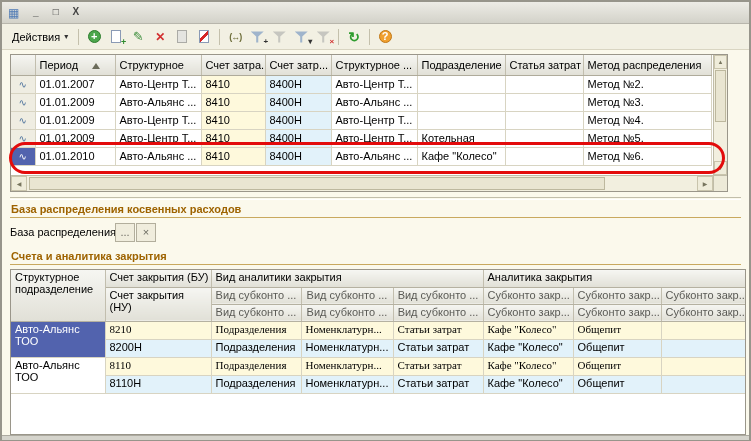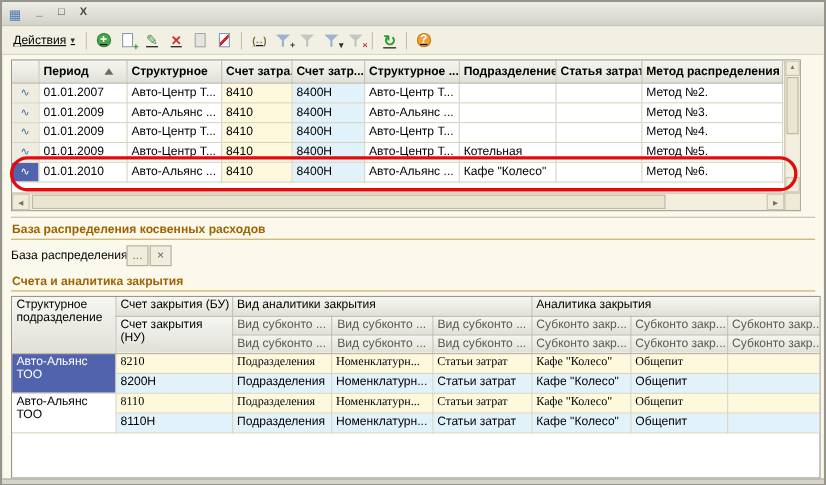--- a/index.html
+++ b/index.html
@@ -11,21 +11,21 @@
   
   .titlebar { height:22px; flex:0 0 22px; background:linear-gradient(#EDECE6,#D3D2C9);
               border-bottom:1px solid #B8B6AC; display:flex; align-items:center; padding:0 6px; }
   .title-icon { color:#4E7AB5; font-size:12px; margin-right:5px; line-height:1; }
   .title-text { font-weight:bold; color:#222; white-space:nowrap; overflow:hidden; flex:1; }
   .win-btn { width:17px; height:15px; margin-left:3px; text-align:center; line-height:14px;
              color:#444; font-size:10px; font-weight:bold; cursor:default; }
 
   
   .toolbar { height:26px; flex:0 0 26px; background:#F2F0E3; border-bottom:1px solid #D9D5C2;
-             display:flex; align-items:center; padding:0 4px;text-decoration:underline; }
+             display:flex; align-items:center; padding:0 4px; }
   .actions-btn { display:flex; align-items:center; gap:4px; padding:2px 6px; }
   .caret { font-size:8px; color:#333; }
   .tsep { width:1px; height:16px; background:#C4C0AC; margin:0 4px; }
   .tbtn { width:22px; height:20px; display:flex; align-items:center; justify-content:center;
           position:relative; }
   .circle { width:13px; height:13px; border-radius:50%; color:#fff; font-weight:bold;
             display:flex; align-items:center; justify-content:center; font-size:11px; line-height:1; }
   .circle.green { background:#4CA64C; border:1px solid #2E7D2E; }
   .circle.orange { background:#F0A030; border:1px solid #C07818; color:#fff; }
   .doc { width:10px; height:13px; background:#fff; border:1px solid #8A9AB5; position:relative; }
@@ -46,21 +46,21 @@
   
   .content { flex:1; padding:4px 8px 0 8px; position:relative; }
 
   
   .grid-wrap { width:718px; border:1px solid #9A968A; background:#fff; position:relative;
                display:grid; grid-template-columns:702px 14px; grid-template-rows:120px 16px; }
   table { border-collapse:collapse; table-layout:fixed; }
   .utable { width:700px; }
   .utable th { height:20px; background:linear-gradient(#F6F6F2,#E1E0D7);
                border-right:1px solid #C2BEAE; border-bottom:1px solid #AFAB9B;
-               font-weight:bold; text-align:left; padding:1px 4px; white-space:nowrap; overflow:hidden; }
+               font-weight:normal; text-align:left; padding:1px 4px; white-space:nowrap; overflow:hidden; }
   .utable td { height:18px; border-right:1px solid #D8D4C2; border-bottom:1px solid #D8D4C2;
                padding:1px 4px; white-space:nowrap; overflow:hidden; background:#fff; }
   .utable td.icon-cell { background:#EFEDE2; text-align:center; color:#4A6F9A; padding:0; font-size:10px; }
   .utable td.icon-cell.sel { background:#5263AE; color:#fff; }
   .utable td.c-bu { background:#FEF9DC; }
   .utable td.c-nu { background:#E2F2FA; }
   .sort-ico { display:inline-block; width:0; height:0; border-left:4px solid transparent;
               border-right:4px solid transparent; border-bottom:6px solid #6B6B5A; margin-left:14px; }
 
   

